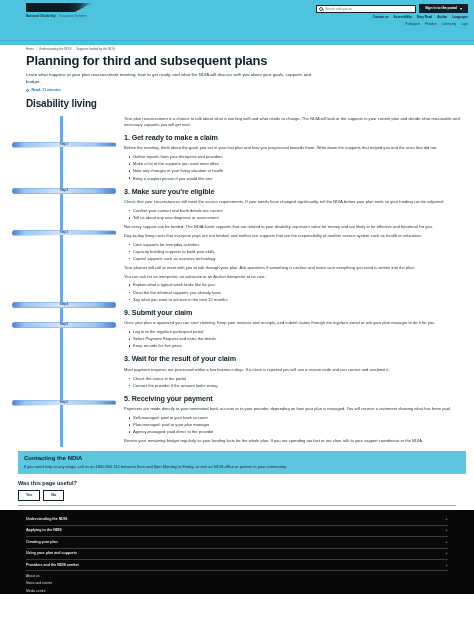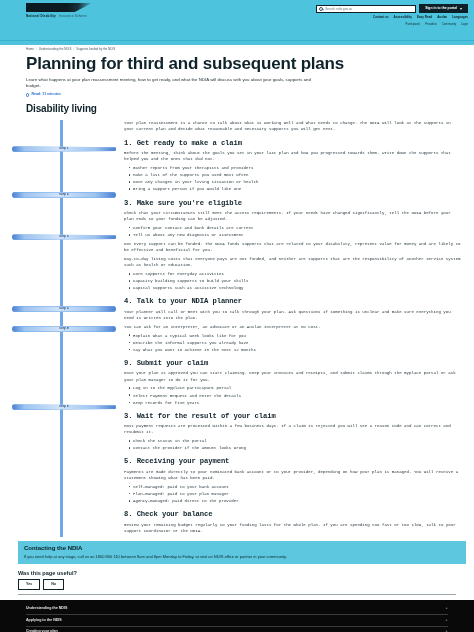--- a/index.html
+++ b/index.html
@@ -75,42 +75,42 @@
   
   .crumb {
     padding:2px 26px 0 26px; font-size:3px; color:#4a5a61;
     display:flex; gap:2px; align-items:center; flex-wrap:wrap;
   }
   .crumb .sep { opacity:.6; }
 
   
   .titlewrap { padding:3px 26px 2px 26px; }
   h1.page-title {
-    font-size:17px; line-height:1.14; font-weight:700;
+    font-size:13px; line-height:1.14; font-weight:700;
     color:#10232b; letter-spacing:-0.2px;
   }
   .lede {
     font-size:4.4px; line-height:1.5; color:#24343b;
     margin-top:3px; max-width:300px;
   }
   .readtime {
     font-size:3.6px; color:#2b6fd6; font-weight:700; margin-top:2.5px;
     display:flex; align-items:center; gap:2px;
   }
   .readtime .clock {
     width:3.4px;height:3.4px;border:0.6px solid #2b6fd6;border-radius:50%;
   }
   h2.section-title {
     font-size:10px; font-weight:700; color:#10232b;
     margin-top:4px; letter-spacing:-0.15px;
   }
 
   
   .main {
-    display:flex; gap:0; padding:2px 8px 0 8px;font-family:Liberation Mono, monospace;
+    display:flex; gap:0; padding:2px 8px 0 8px;
   }
   .rail {
     width:112px; flex:0 0 112px; position:relative;
     padding-top:4px;
   }
   .rail-line {
     position:absolute; left:52px; top:0; bottom:0;
     width:2.6px; background:#6ea8e8;
   }
   .pill {
@@ -271,21 +271,20 @@
     </ul>
 
     <p>Not every support can be funded. The NDIA funds supports that are related to your disability, represent value for money and are likely to be effective and beneficial for you.</p>
     <p>Day-to-day living costs that everyone pays are not funded, and neither are supports that are the responsibility of another service system such as health or education.</p>
     <ul>
       <li>Core supports for everyday activities</li>
       <li>Capacity building supports to build your skills</li>
       <li>Capital supports such as assistive technology</li>
     </ul>
 
-    <h3>4. Talk to your NDIA planner</h3>
     <p>Your planner will call or meet with you to talk through your plan. Ask questions if something is unclear and make sure everything you need is written into the plan.</p>
     <p>You can ask for an interpreter, an advocate or an Auslan interpreter at no cost.</p>
     <ul>
       <li>Explain what a typical week looks like for you</li>
       <li>Describe the informal supports you already have</li>
       <li>Say what you want to achieve in the next 12 months</li>
     </ul>
 
     <h3>9. Submit your claim</h3>
     <p>Once your plan is approved you can start claiming. Keep your invoices and receipts, and submit claims through the myplace portal or ask your plan manager to do it for you.</p>
@@ -303,21 +302,20 @@
     </ul>
 
     <h3>5. Receiving your payment</h3>
     <p>Payments are made directly to your nominated bank account or to your provider, depending on how your plan is managed. You will receive a statement showing what has been paid.</p>
     <ul>
       <li>Self-managed: paid to your bank account</li>
       <li>Plan-managed: paid to your plan manager</li>
       <li>Agency-managed: paid direct to the provider</li>
     </ul>
 
-    <h3>8. Check your balance</h3>
     <p>Review your remaining budget regularly so your funding lasts for the whole plan. If you are spending too fast or too slow, talk to your support coordinator or the NDIA.</p>
   </div>
 </div>
 
 <div class="callout">
   <h4>Contacting the NDIA</h4>
   <p>If you need help at any stage, call us on 1800 800 110 between 8am and 8pm Monday to Friday, or visit an NDIS office or partner in your community.</p>
 </div>
 
 <div class="feedback">

